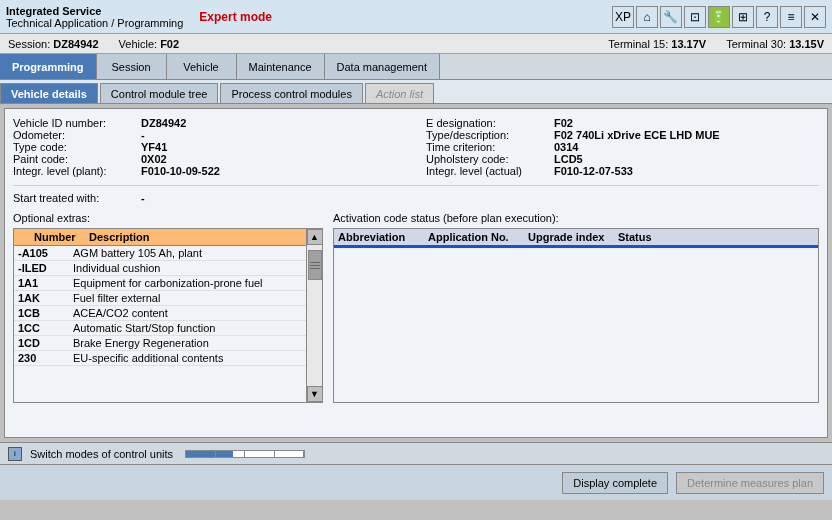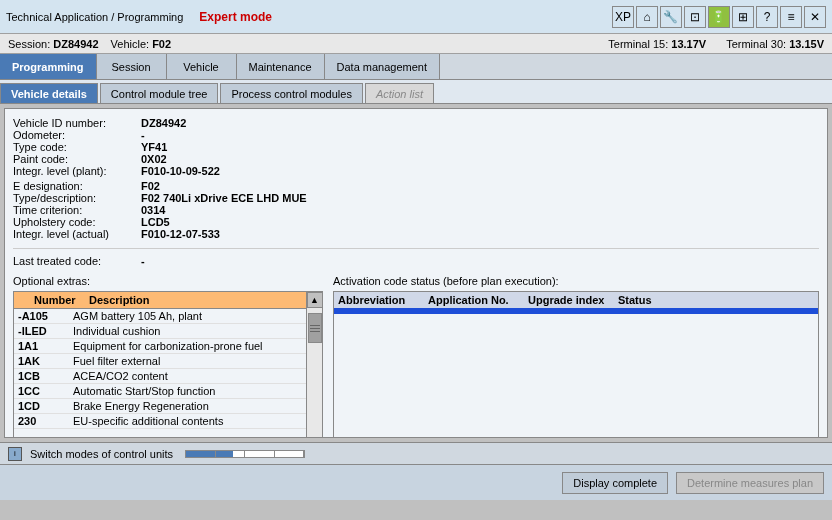--- a/index.html
+++ b/index.html
@@ -31,21 +31,21 @@
     .session-bar {
       background: #e8e8e8;
       padding: 2px 8px;
       display: flex;
       align-items: center;
       justify-content: space-between;
       border-bottom: 1px solid #a0a0a0;
       height: 20px;
       font-size: 11px;
     }
-    .session-left { display: flex; gap: 12px; }
+    .session-left { display: flex; gap: 20px; }
     .session-right { display: flex; gap: 20px; }
     .session-label { color: #000; }
     .session-value { font-weight: bold; color: #000; }
 
     
     .tab-nav {
       background: #d0d8e0;
       display: flex;
       height: 26px;
       border-bottom: 1px solid #888;
@@ -111,21 +111,21 @@
       border: 1px solid #888;
       margin: 4px;
       padding: 8px;
       height: 330px;
       overflow: hidden;
     }
 
     
     .info-grid {
       display: grid;
-      grid-template-columns: 1fr;
+      grid-template-columns: 1fr 1fr;
       gap: 3px 20px;
       margin-bottom: 8px;
     }
     .info-row {
       display: flex;
       gap: 8px;
       font-size: 11px;
     }
     .info-label {
       color: #000;
@@ -248,21 +248,21 @@
 
     
     .activation-container {
       border: 1px solid #888;
       height: 175px;
       overflow: hidden;
     }
     .activation-header {
       display: flex;
       background: #d0d8e8;
-      border-bottom: 6px solid #1d4ed8;
+      border-bottom: 3px solid #1d4ed8;
       padding: 2px 4px;
     }
     .activation-header-cell {
       font-size: 11px;
       font-weight: bold;
     }
     .activation-header-cell.abbr { width: 90px; }
     .activation-header-cell.appno { width: 100px; }
     .activation-header-cell.upgrade { width: 90px; }
     .activation-header-cell.status { flex: 1; }
@@ -335,20 +335,21 @@
     .action-btn.primary {
       background: #c0ccd8;
     }
   </style>
 </head>
 <body>
 
 <div class="header-bar">
   <div style="display:flex; align-items:center;">
     <div class="header-left">
+      <span class="app-title">Integrated Service</span>
       <span class="app-subtitle">Technical Application / Programming</span>
     </div>
     <span class="expert-mode" style="margin-left:16px;">Expert mode</span>
   </div>
   <div class="header-icons">
     <div class="header-icon-btn">
         <span>XP</span>
       </div>
     <div class="header-icon-btn">⌂</div>
     <div class="header-icon-btn">🔧</div>
@@ -439,21 +440,21 @@
       <div class="info-row">
         <span class="info-label">Integr. level (actual)</span>
         <span class="info-value">F010-12-07-533</span>
       </div>
     </div>
   </div>
 
   <hr class="section-divider">
 
   <div class="last-treated-row">
-    <span class="info-label">Last treated code:</span>
+    <span class="info-label">Start treated with:</span>
     <span class="info-value">-</span>
   </div>
 
   <div class="bottom-section">
 
     <div>
       <div class="section-title">Optional extras:</div>
       <div class="extras-container">
         <div class="extras-table">
           <div class="extras-header">

